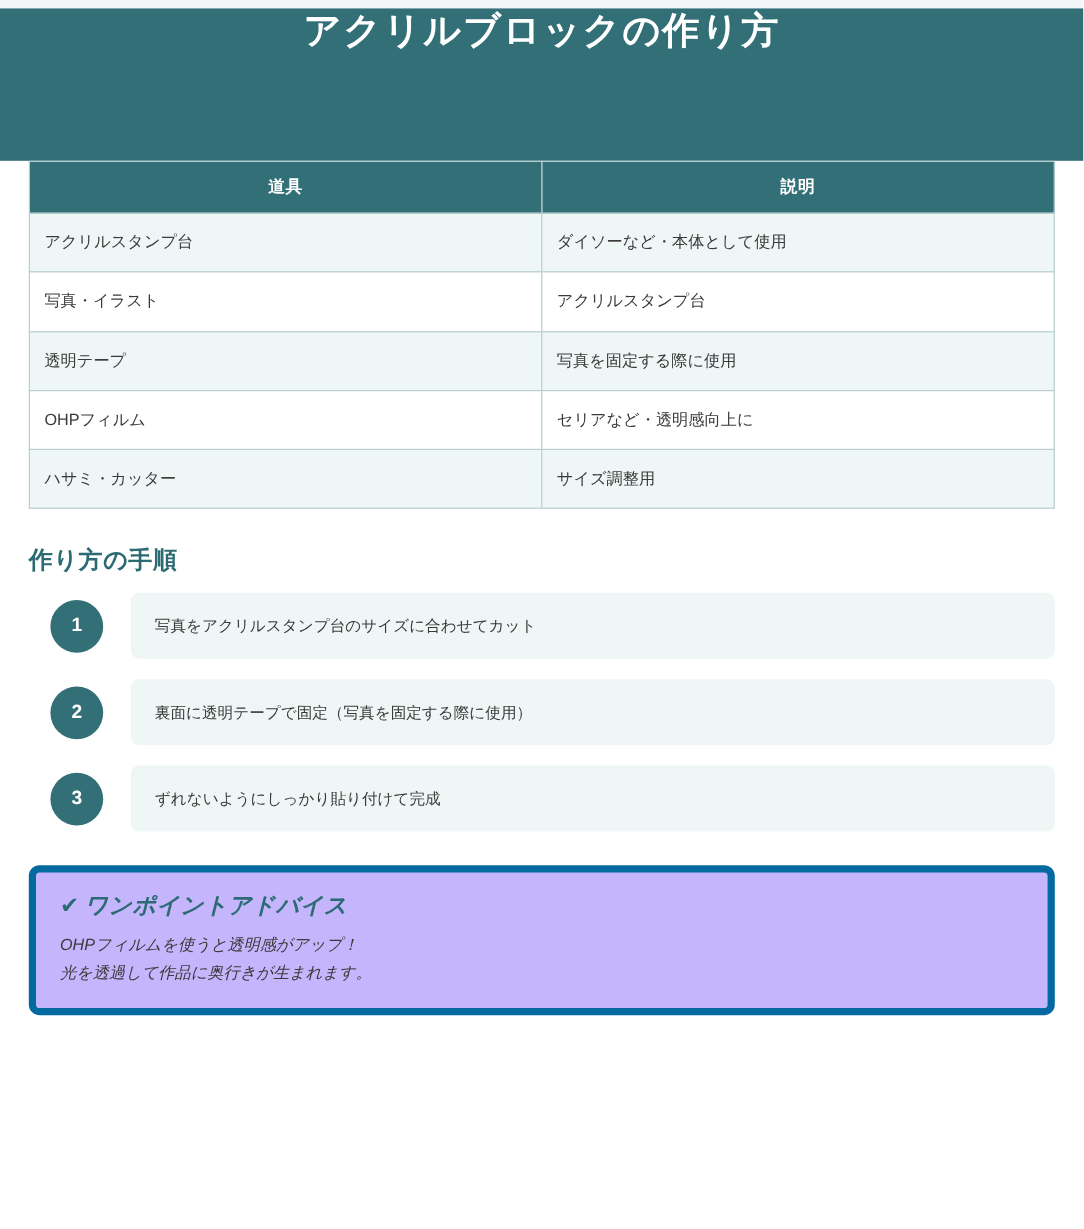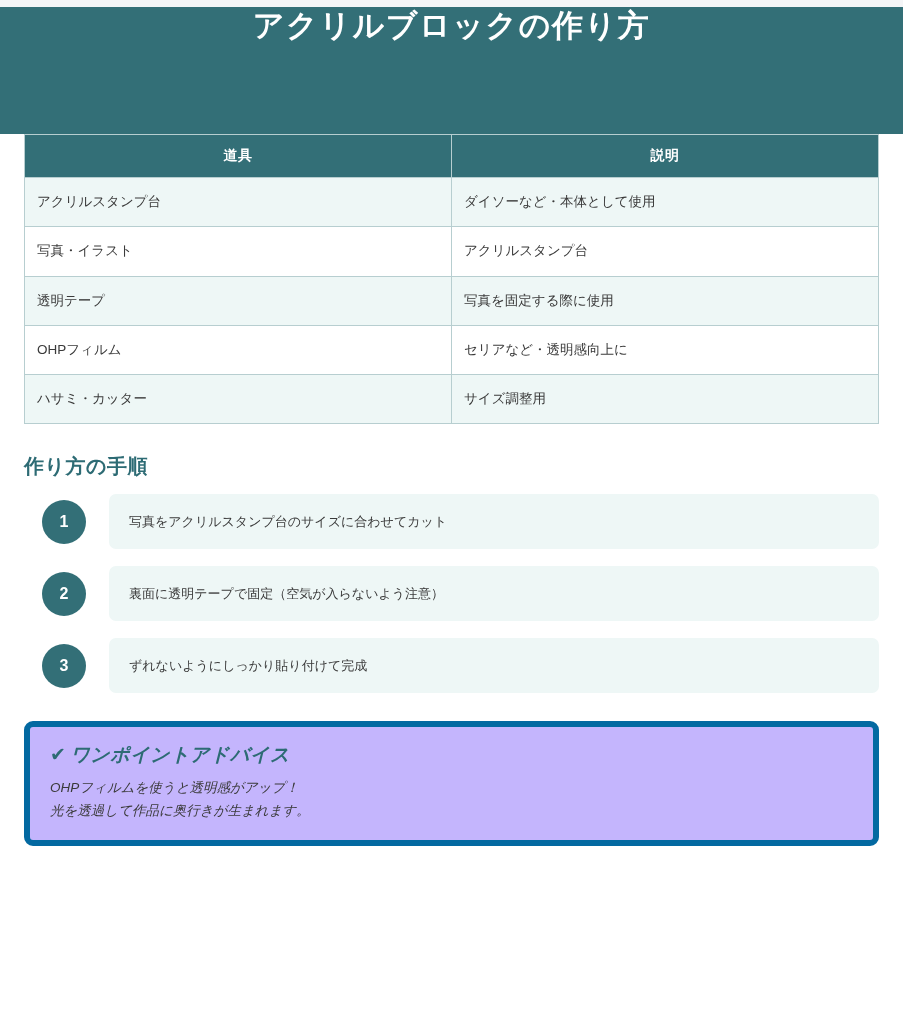--- a/index.html
+++ b/index.html
@@ -211,21 +211,21 @@
 
     <div class="section-heading">作り方の手順</div>
 
     <div class="steps">
       <div class="step-row">
         <div class="step-circle">1</div>
         <div class="step-text">写真をアクリルスタンプ台のサイズに合わせてカット</div>
       </div>
       <div class="step-row">
         <div class="step-circle">2</div>
-        <div class="step-text">裏面に透明テープで固定（空気が入らないよう注意）</div>
+        <div class="step-text">裏面に透明テープで固定（写真を固定する際に使用）</div>
       </div>
       <div class="step-row">
         <div class="step-circle">3</div>
         <div class="step-text">ずれないようにしっかり貼り付けて完成</div>
       </div>
     </div>
 
     <div class="advice-box">
       <div class="advice-title"><span class="advice-check">✔</span><span>ワンポイントアドバイス</span></div>
       <div class="advice-line">OHPフィルムを使うと透明感がアップ！</div>

